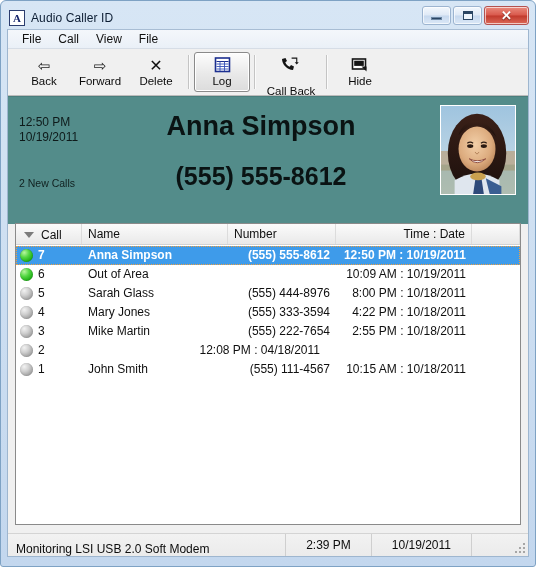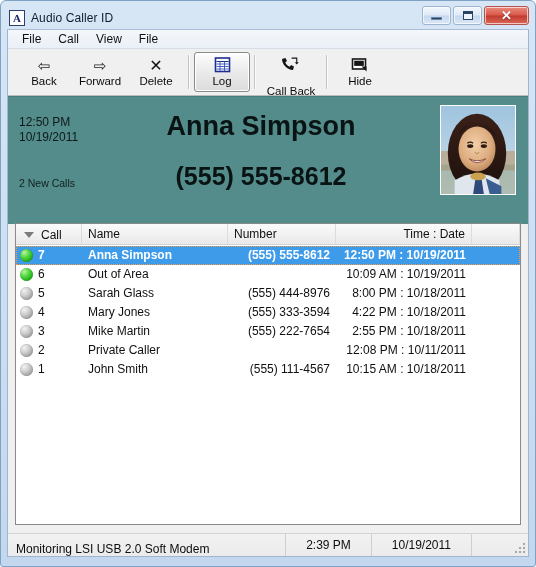--- a/index.html
+++ b/index.html
@@ -584,23 +584,22 @@
             <div class="cell-number">(555) 222-7654</div>
             <div class="cell-time">2:55 PM : 10/18/2011</div>
             <div class="cell-extra"></div>
           </div>
 
           <div class="lv-row">
             <div class="cell-call">
               <span class="led old"></span>
               <span>2</span>
             </div>
-            <div class="cell-name">Private Caller</div>
             <div class="cell-number"></div>
-            <div class="cell-time">12:08 PM : 10/11/2011</div>
+            <div class="cell-time">12:08 PM : 04/18/2011</div>
             <div class="cell-extra"></div>
           </div>
 
           <div class="lv-row">
             <div class="cell-call">
               <span class="led old"></span>
               <span>1</span>
             </div>
             <div class="cell-name">John Smith</div>
             <div class="cell-number">(555) 111-4567</div>

